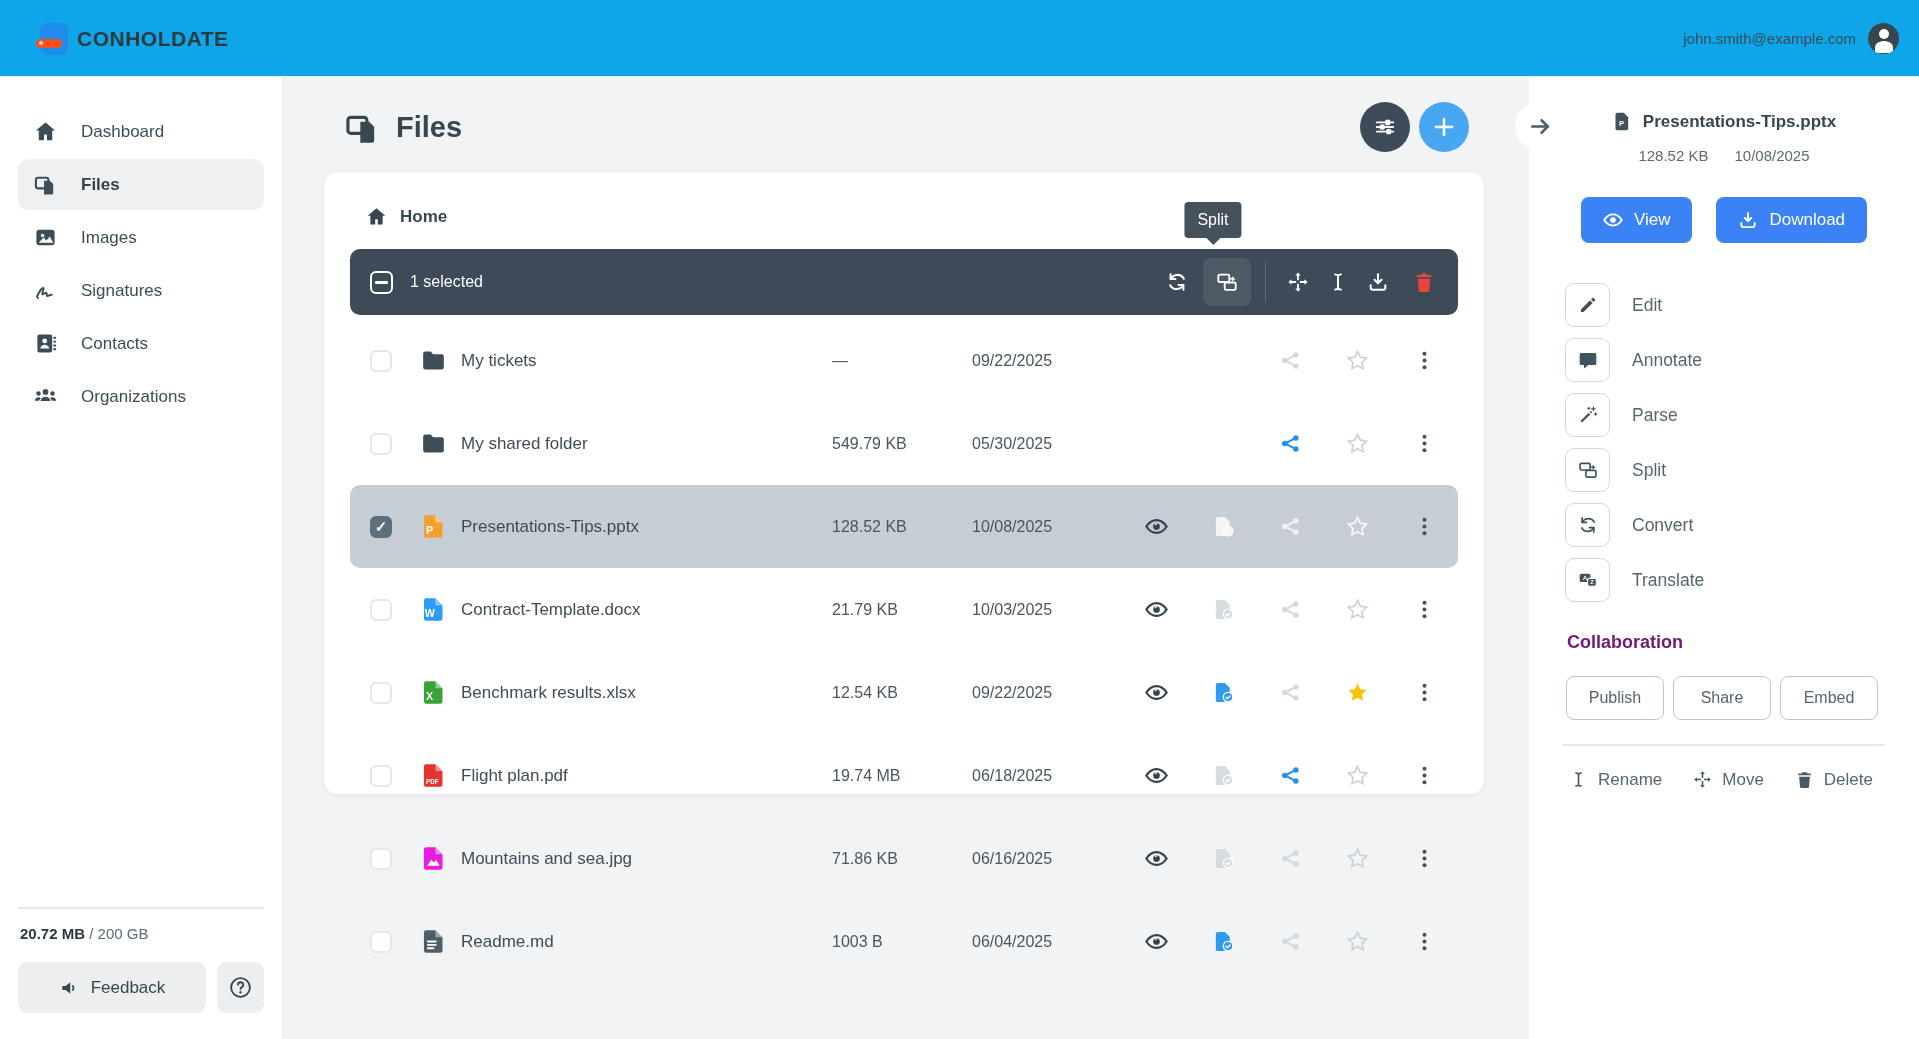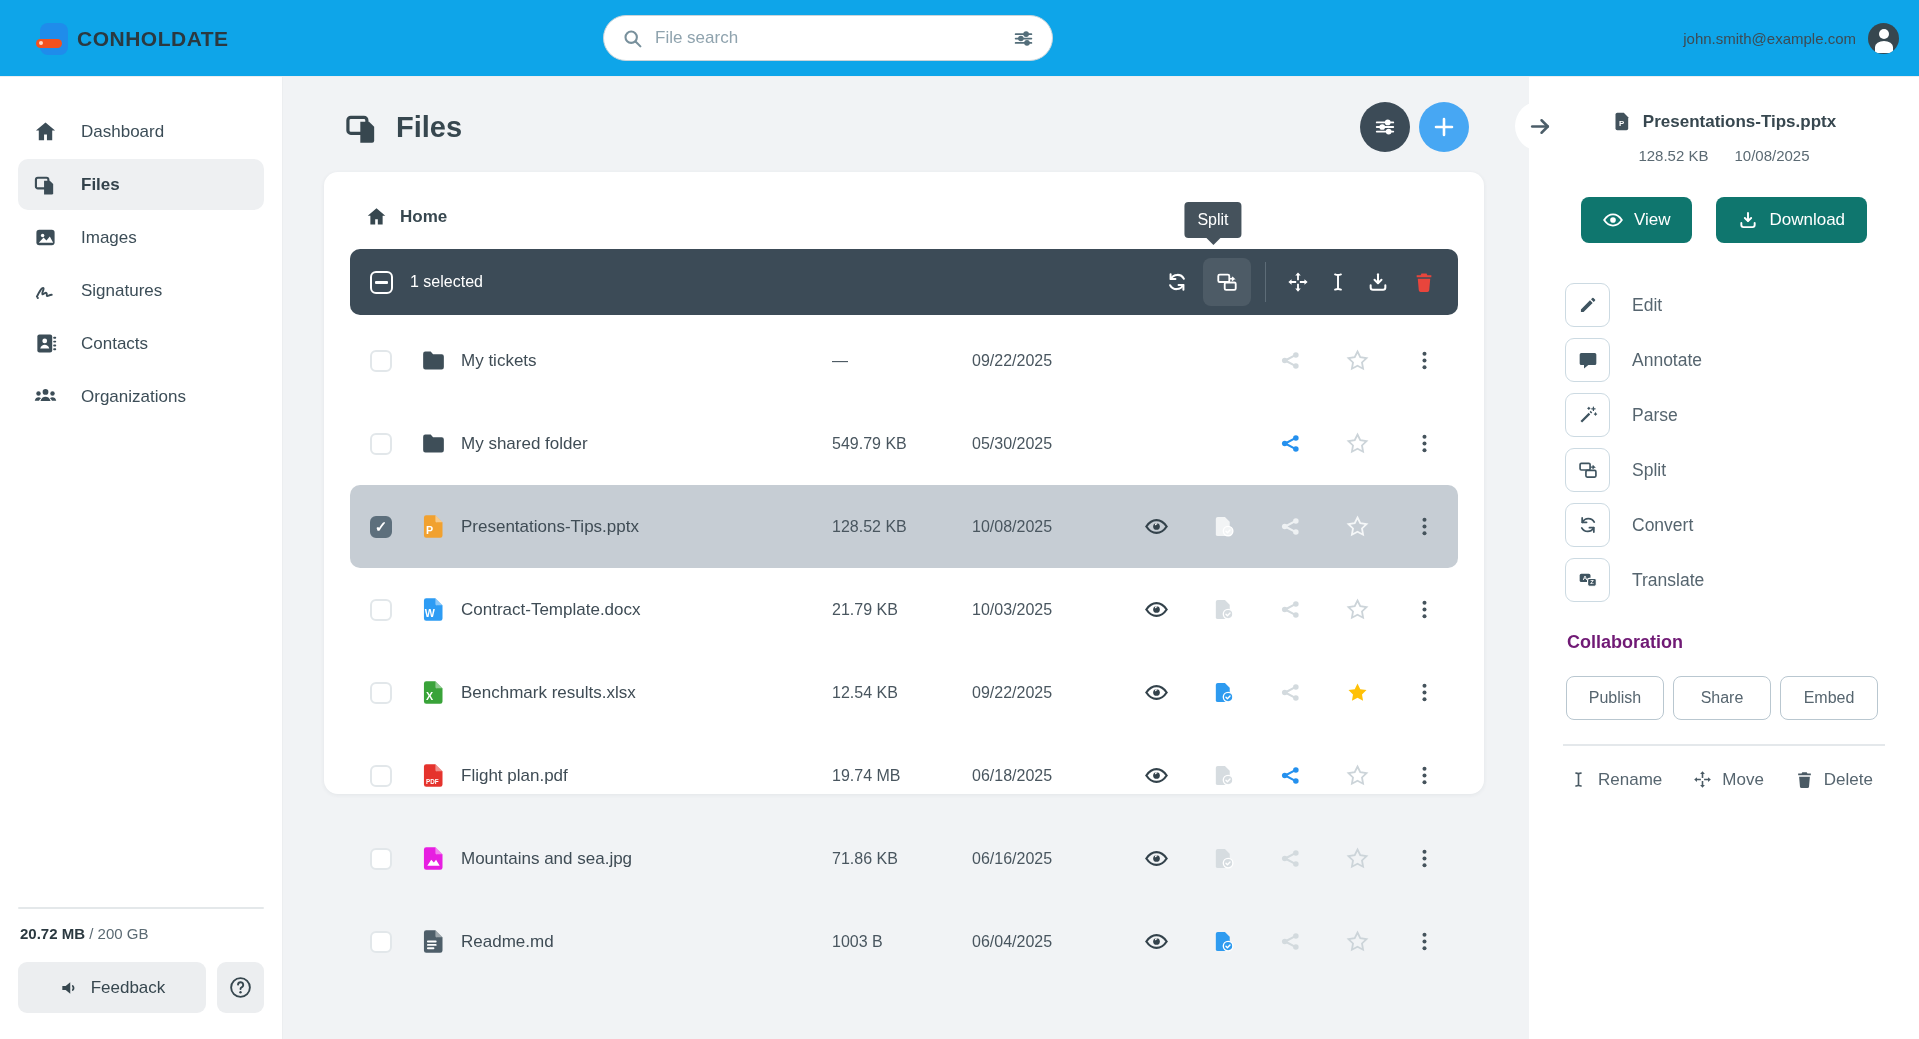--- a/index.html
+++ b/index.html
@@ -97,21 +97,21 @@
   .icon-dots { color:#45535c; }
 
   
   .collapse-btn { position:absolute; left:-14px; top:24px; width:50px; height:50px; border-radius:50%; background:#fff; border:none; display:flex; align-items:center; justify-content:center; color:#4c5e69; cursor:pointer; }
   .panel-inner { padding:30px 20px 0; }
   .pfile-title { display:flex; align-items:center; justify-content:center; gap:10px; margin-top:4px; }
   .pfile-title svg { width:21px; height:21px; }
   .pfile-name { font-size:17px; font-weight:bold; color:#37474f; }
   .pfile-meta { display:flex; justify-content:center; gap:26px; margin-top:15px; font-size:15px; color:#5b6a73; }
   .pbtn-row { display:flex; justify-content:center; gap:24px; margin-top:33px; }
-  .pbtn { height:46px; border:none; border-radius:8px; background:#0f766e; color:#fff; font-size:17px; font-family:inherit; display:flex; align-items:center; gap:11px; padding:0 22px; cursor:pointer; }
+  .pbtn { height:46px; border:none; border-radius:8px; background:#3b82f6; color:#fff; font-size:17px; font-family:inherit; display:flex; align-items:center; gap:11px; padding:0 22px; cursor:pointer; }
   .pbtn svg { width:20px; height:20px; }
   .pactions { margin-top:40px; padding-left:16px; }
   .paction { display:flex; align-items:center; margin-bottom:11px; cursor:pointer; }
   .paction-icon { width:45px; height:44px; border:1.5px solid #ccdae2; border-radius:9px; display:flex; align-items:center; justify-content:center; color:#3f5460; background:#fff; flex:none; }
   .paction-icon svg { width:20px; height:20px; }
   .paction-label { margin-left:22px; font-size:17.5px; color:#56656f; }
   .collab-title { margin-top:30px; padding-left:18px; font-size:18px; font-weight:bold; color:#701a75; }
   .collab-row { display:flex; justify-content:space-between; padding:0 21px 0 17px; margin-top:23px; }
   .collab-btn { height:44px; min-width:98px; padding:0 18px; background:#fff; border:1px solid #b9c7d0; border-radius:8px; font-size:16px; color:#56656f; font-family:inherit; cursor:pointer; }
   .panel-divider { height:1.5px; background:#e4e8eb; margin:24px 14px 0; }
@@ -122,37 +122,20 @@
 </head>
 <body>
 
 <header class="topbar">
   <div class="logo">
     <span class="logo-mark">
         <span class="book"></span>
         <span class="pen"></span>
       </span>
     <span class="logo-text">CONHOLDATE</span>
-  </div>
-  <div class="search">
-    <span style="display:flex">
-      <svg width="21" height="21" viewBox="0 0 24 24" fill="none" stroke="#78909c" stroke-width="2.4">
-          <circle cx="10.5" cy="10.5" r="6.5"></circle>
-          <path d="M15.5 15.5 L21 21" stroke-linecap="round"></path>
-        </svg>
-    </span>
-    <input placeholder="File search" style="">
-    <span style="display:flex;cursor:pointer">
-      <svg width="21" height="21" viewBox="0 0 24 24" stroke="#546e7a" stroke-width="2" fill="#546e7a">
-          <path d="M3 7h18M3 12h18M3 17h18" fill="none" stroke-linecap="round"></path>
-          <circle cx="15" cy="7" r="2.2"></circle>
-          <circle cx="9" cy="12" r="2.2"></circle>
-          <circle cx="16" cy="17" r="2.2"></circle>
-        </svg>
-    </span>
   </div>
   <div class="topbar-right">
     <span class="user-email">john.smith@example.com</span>
     <span class="avatar"></span>
   </div>
 </header>
 
 <div class="shell">
 
   <aside class="sidebar">

